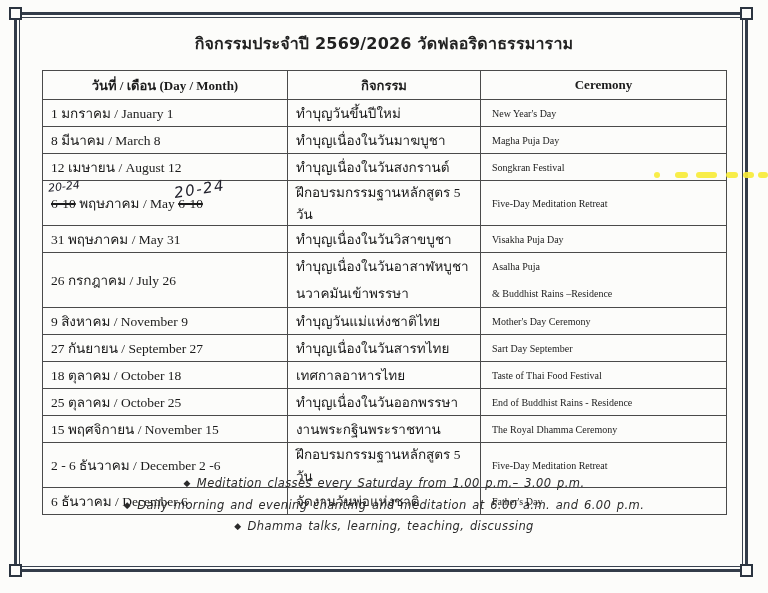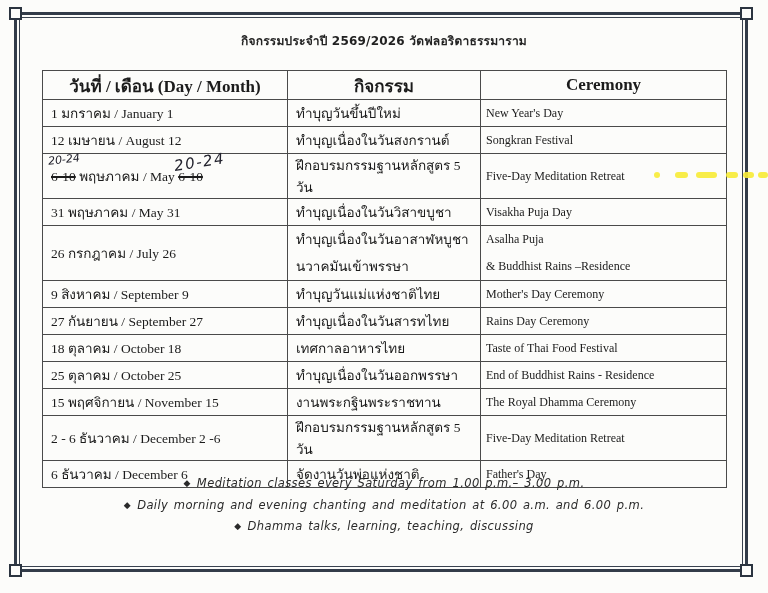--- a/index.html
+++ b/index.html
@@ -10,33 +10,33 @@
   }
   
   .frame{position:absolute;left:14px;top:12px;right:20px;bottom:21px;border:3px solid #333c49;}
   .frame-inner{position:absolute;inset:2px;border:1px solid #39424f;}
   .corner{position:absolute;width:9px;height:9px;border:2px solid #2b3440;background:#fcfcfa;}
   .c-tl{left:-8px;top:-8px}.c-tr{right:-8px;top:-8px}.c-bl{left:-8px;bottom:-8px}.c-br{right:-8px;bottom:-8px}
 
   .title{
     position:absolute;top:31px;left:0;width:100%;margin:0;text-align:center;
     font-family:"DejaVu Sans","Liberation Sans",sans-serif;
-    font-size:12px;font-weight:bold;letter-spacing:.2px;color:#222;
+    font-size:16px;font-weight:bold;letter-spacing:.2px;color:#222;
   }
 
   table.schedule{
     position:absolute;left:42px;top:70px;width:684px;
     border-collapse:collapse;table-layout:fixed;
   }
   .schedule th,.schedule td{border:1px solid #4a4a4a;vertical-align:middle;}
   .schedule th{
-    height:28px;font-size:17px;font-weight:bold;text-align:center;padding:0 4px;
+    height:28px;font-size:13px;font-weight:bold;text-align:center;padding:0 4px;
   }
   .schedule td{font-size:13.5px;height:26px;padding:0 8px;}
-  td.col-cer{font-size:12px;padding-left:5px;}
+  td.col-cer{font-size:10px;padding-left:11px;}
   .line{height:27px;line-height:27px;}
 
   
   .may-line{position:relative;display:inline-block;}
   .struck{text-decoration:line-through;text-decoration-thickness:1.5px;}
   .struck-wrap{position:relative;display:inline-block;}
   .hand{
     position:absolute;font-family:"DejaVu Sans",sans-serif;font-style:italic;
     color:#23232e;white-space:nowrap;pointer-events:none;
   }
@@ -97,20 +97,25 @@
         <th>Ceremony</th>
       </tr>
     </thead>
     <tbody>
         <tr>
           <td class="col-date">1 มกราคม / January 1</td>
           <td class="col-act">ทำบุญวันขึ้นปีใหม่</td>
           <td class="col-cer">New Year's Day</td>
         </tr>
         <tr>
+          <td class="col-date">8 มีนาคม / March 8</td>
+          <td class="col-act">ทำบุญเนื่องในวันมาฆบูชา</td>
+          <td class="col-cer">Magha Puja Day</td>
+        </tr>
+        <tr>
           <td class="col-date">12 เมษายน / August 12</td>
           <td class="col-act">ทำบุญเนื่องในวันสงกรานต์</td>
           <td class="col-cer">Songkran Festival</td>
         </tr>
         <tr>
           <td class="col-date"><span class="may-line"><span class="hand hand-left">20-24</span><span class="struck">6-10</span><span> พฤษภาคม / May </span><span class="struck-wrap"><span class="hand hand-right">20-24</span><span class="struck">6-10</span></span></span></td>
           <td class="col-act">ฝึกอบรมกรรมฐานหลักสูตร 5 วัน</td>
           <td class="col-cer">Five-Day Meditation Retreat</td>
         </tr>
         <tr>
@@ -123,28 +128,28 @@
           <td class="col-act">
             <div class="line">ทำบุญเนื่องในวันอาสาฬหบูชา</div>
             <div class="line">นวาคมันเข้าพรรษา</div>
           </td>
           <td class="col-cer">
             <div class="line">Asalha Puja</div>
             <div class="line">&amp; Buddhist Rains –Residence</div>
           </td>
         </tr>
         <tr>
-          <td class="col-date">9 สิงหาคม / September 9</td>
+          <td class="col-date">9 สิงหาคม / November 9</td>
           <td class="col-act">ทำบุญวันแม่แห่งชาติไทย</td>
           <td class="col-cer">Mother's Day Ceremony</td>
         </tr>
         <tr>
           <td class="col-date">27 กันยายน / September 27</td>
           <td class="col-act">ทำบุญเนื่องในวันสารทไทย</td>
-          <td class="col-cer">Rains Day Ceremony</td>
+          <td class="col-cer">Sart Day September</td>
         </tr>
         <tr>
           <td class="col-date">18 ตุลาคม / October 18</td>
           <td class="col-act">เทศกาลอาหารไทย</td>
           <td class="col-cer">Taste of Thai Food Festival</td>
         </tr>
         <tr>
           <td class="col-date">25 ตุลาคม / October 25</td>
           <td class="col-act">ทำบุญเนื่องในวันออกพรรษา</td>
           <td class="col-cer">End of Buddhist Rains - Residence</td>

